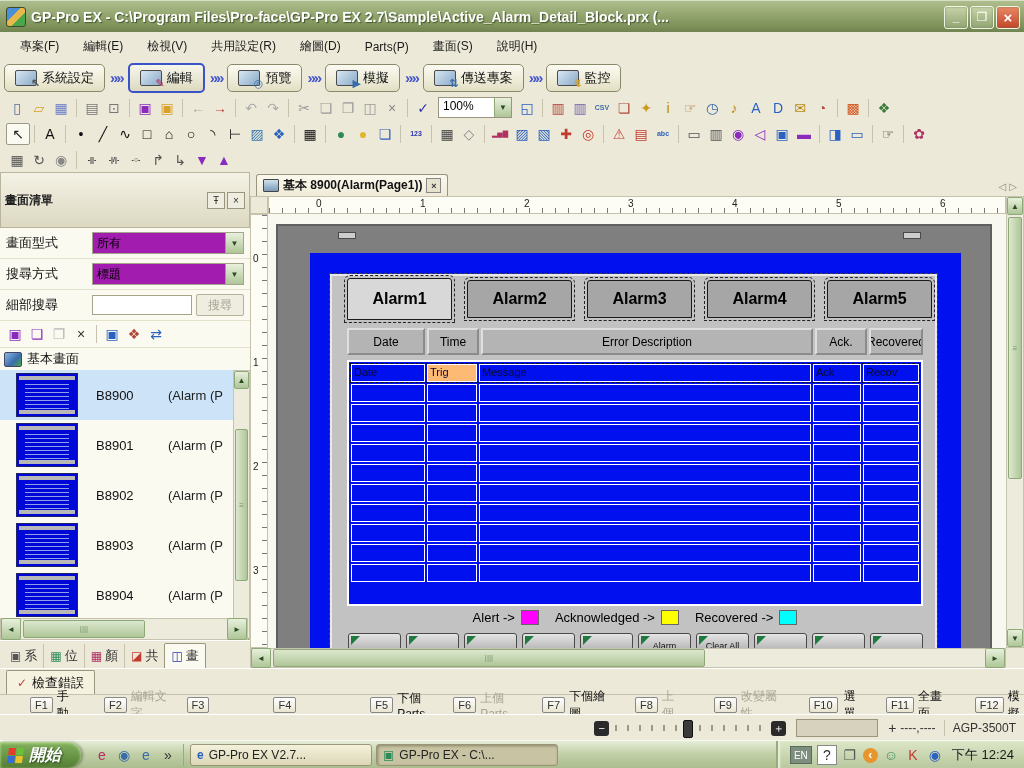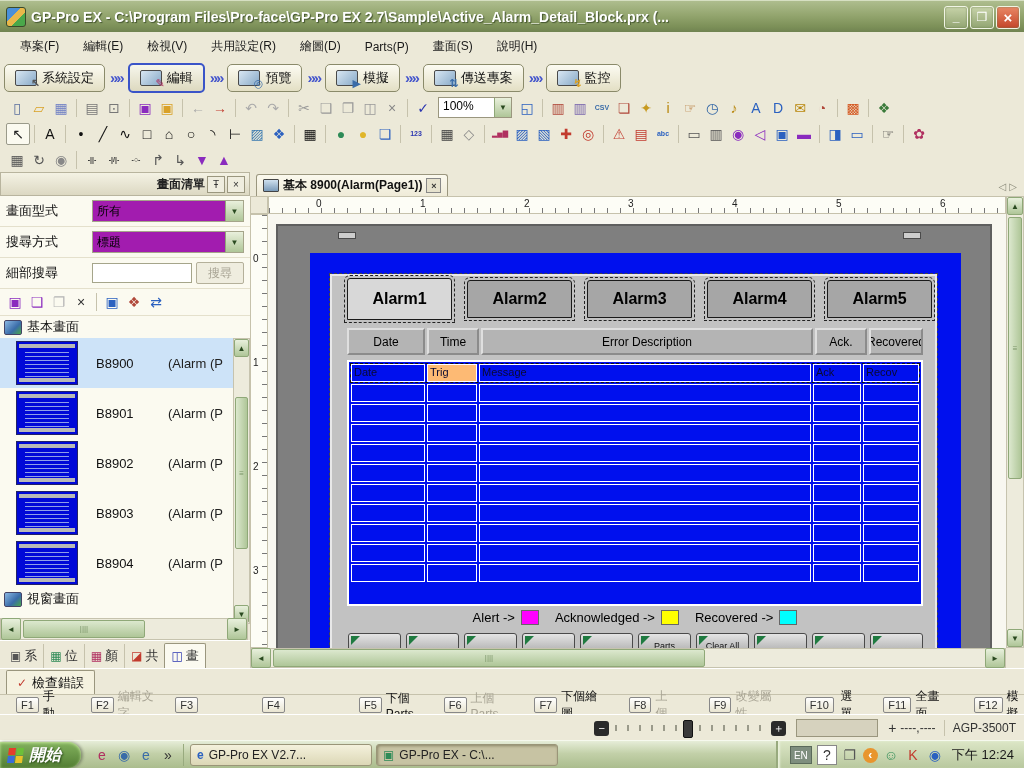--- a/index.html
+++ b/index.html
@@ -42,21 +42,21 @@
   .tbi .g.sm{font-size:7px;font-weight:bold;letter-spacing:0;}
   .tbi.pressed{background:#FBFAF0;border:1px solid #9a9a8a;border-radius:2px;}
   .tbsep{width:1px;height:18px;background:#C6C2AC;margin:0 4px;display:inline-block;}
   .zoombox{width:72px;height:19px;background:#fff;border:1px solid #9a967e;display:flex;margin:0 4px;}
   .zoombox .val{flex:1;font-size:12px;padding:1px 4px;}
   .zoombox .btn{width:16px;background:linear-gradient(#E9F0DC,#AFC698);border-left:1px solid #8FA878;
     font-size:8px;color:#2a4a20;display:flex;align-items:center;justify-content:center;}
   
   .lp{position:absolute;left:0;top:172px;width:250px;height:446px;background:#FBFAF0;border-right:2px solid #D8D4C0;}
   .lp-head{height:22px;background:linear-gradient(#F4F2E4,#DCD8C2);border:1px solid #B8B49E;
-    display:flex;align-items:center;padding:0 4px;text-align:right;}
+    display:flex;align-items:center;padding:16px 4px;}
   .lp-head .t{flex:1;font-weight:bold;font-size:12px;color:#222;}
   .lp-hbtn{width:16px;height:15px;border:1px solid #9a967e;background:#EFEDDF;font-size:10px;
     display:flex;align-items:center;justify-content:center;margin-left:2px;color:#333;}
   .lp-row{height:30px;display:flex;align-items:center;padding:0 6px;background:#FBFAF0;border-bottom:1px solid #E4E0CC;}
   .lp-row .lbl{width:86px;font-size:13px;color:#111;}
   .combo{flex:1;height:20px;background:#a21caf;border:1px solid #A5A58A;display:flex;}
   .combo .val{flex:1;font-size:12px;padding:2px 4px;}
   .combo .btn{width:17px;background:linear-gradient(#E9F0DC,#AFC698);border-left:1px solid #8FA878;
     font-size:8px;color:#2a4a20;display:flex;align-items:center;justify-content:center;}
   .txtin{flex:1;height:18px;background:#fff;border:1px solid #A5A58A;margin-right:4px;}
@@ -834,21 +834,21 @@
                   <span>Recovered -&gt;</span>
                   <span class="sw" style="background: rgb(0, 255, 255);"></span>
                 </span>
               </div>
             <div class="hbtns" id="hbtns">
                 <span class="hbtn"></span>
                 <span class="hbtn"></span>
                 <span class="hbtn"></span>
                 <span class="hbtn"></span>
                 <span class="hbtn"></span>
-                <span class="hbtn">Parts</span>
+                <span class="hbtn">Alarm</span>
                 <span class="hbtn">Clear All</span>
                 <span class="hbtn"></span>
                 <span class="hbtn"></span>
                 <span class="hbtn"></span>
               </div>
           </div>
         </div>
       </div>
     </div>
 
@@ -868,21 +868,21 @@
   </div>
 
   <div class="errbar">
     <span class="errtab">
       <span class="g">✓</span>
       <span>檢查錯誤</span>
     </span>
   </div>
 
   <div class="fnbar" id="fnbar">
-      <span class="fnk" style="margin-left: 8px;">
+      <span class="fnk" style="margin-left: 22px;">
         <span class="chip">F1</span>
         <span class="lab">手動</span>
       </span>
       <span class="fnk disabled" style="margin-left: 30px;">
         <span class="chip">F2</span>
         <span class="lab">編輯文字</span>
       </span>
       <span class="fnk disabled" style="margin-left: 18px;">
         <span class="chip">F3</span>
         <span class="lab"></span>

